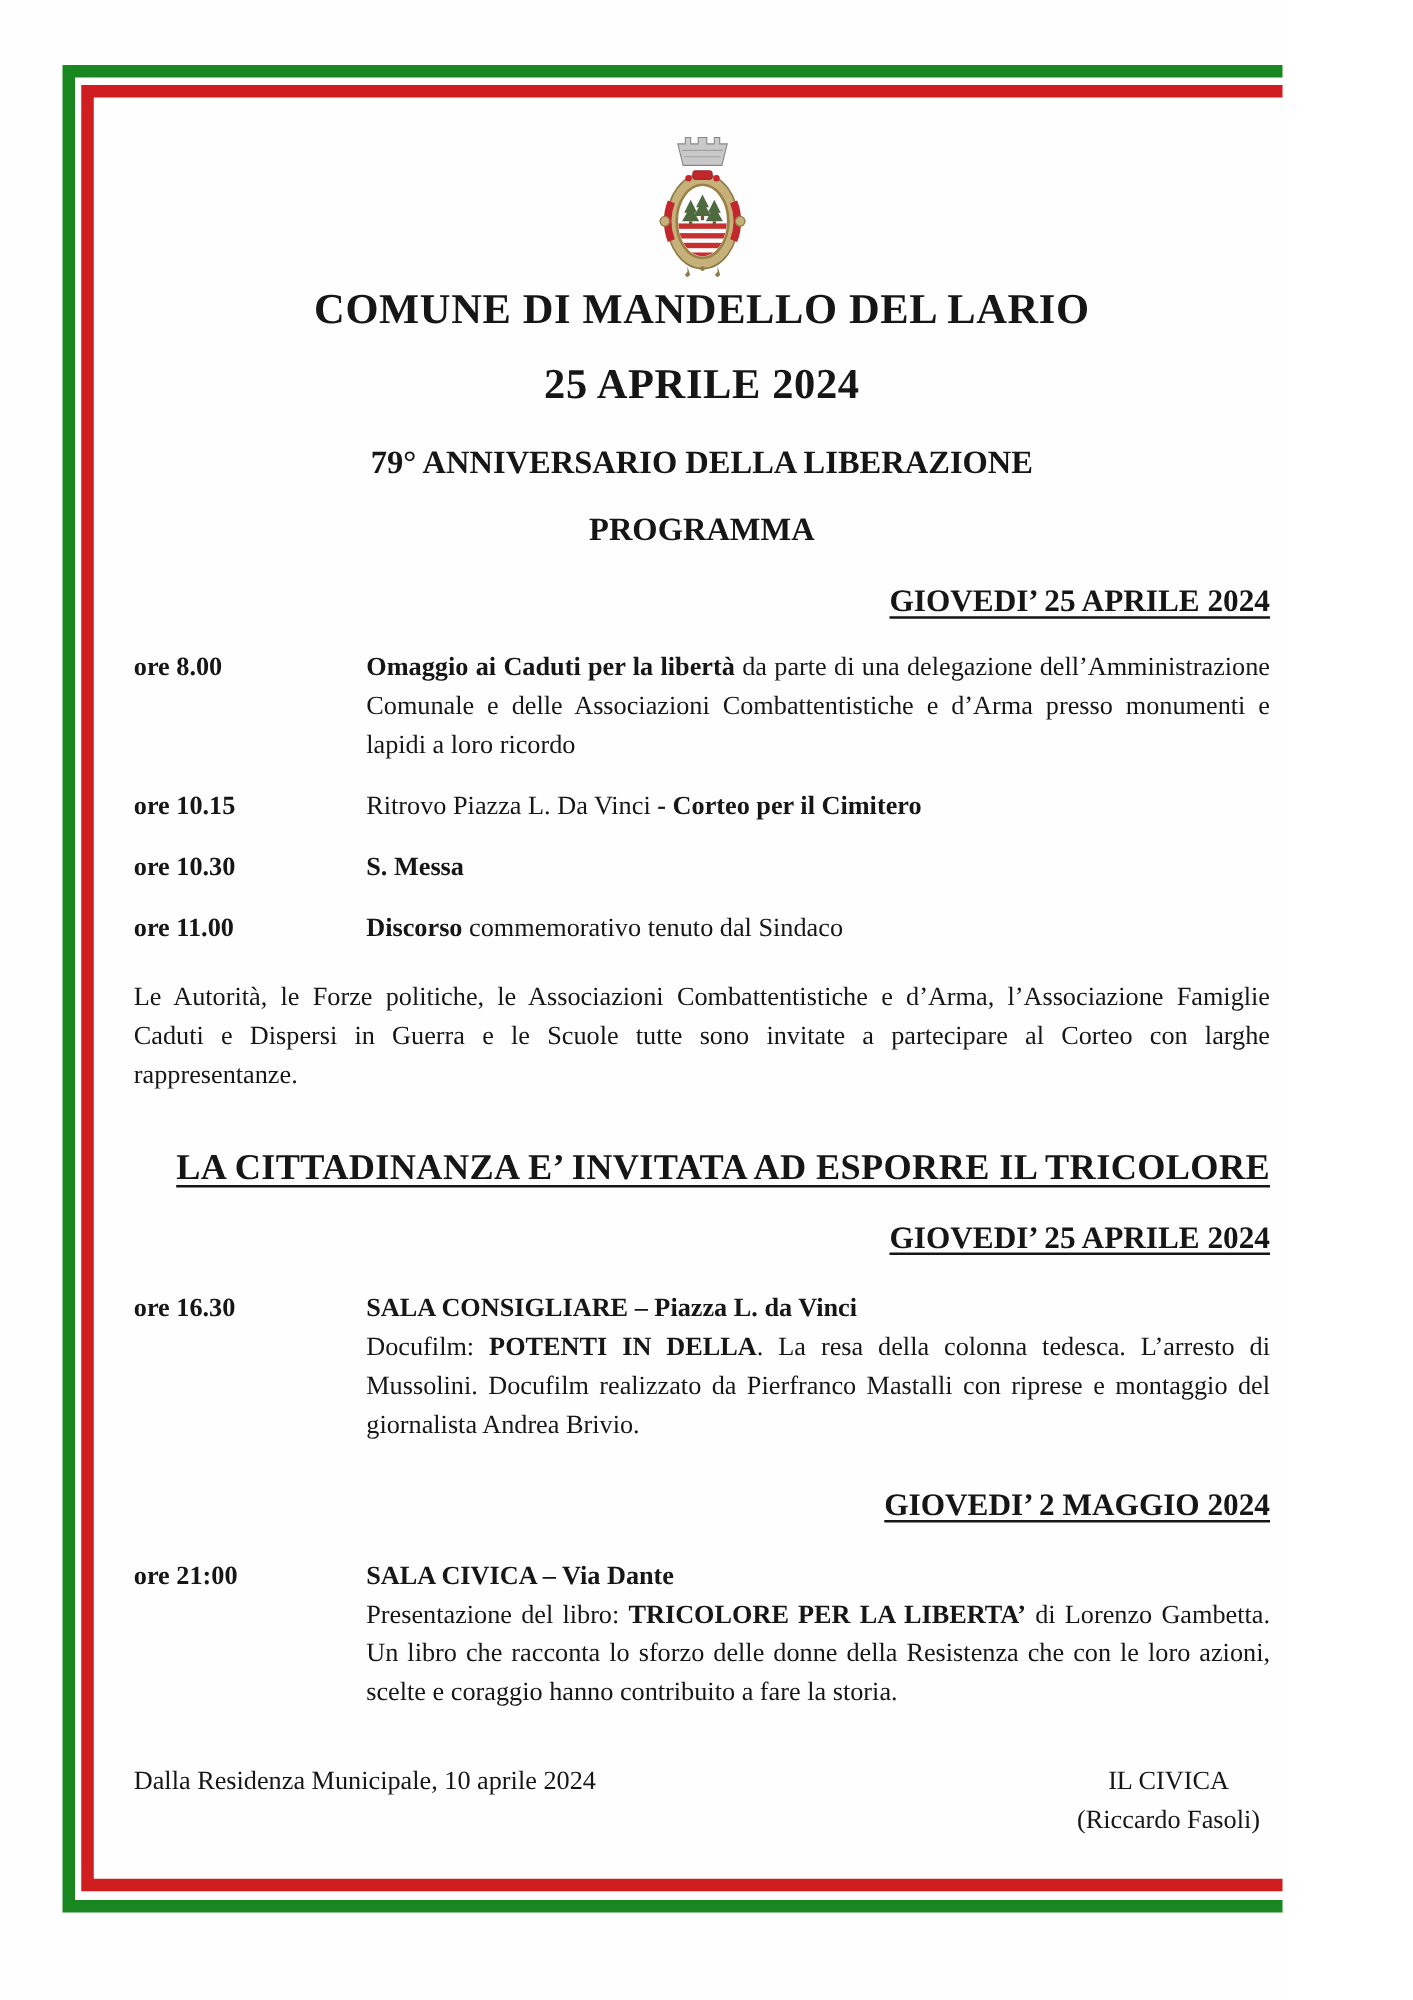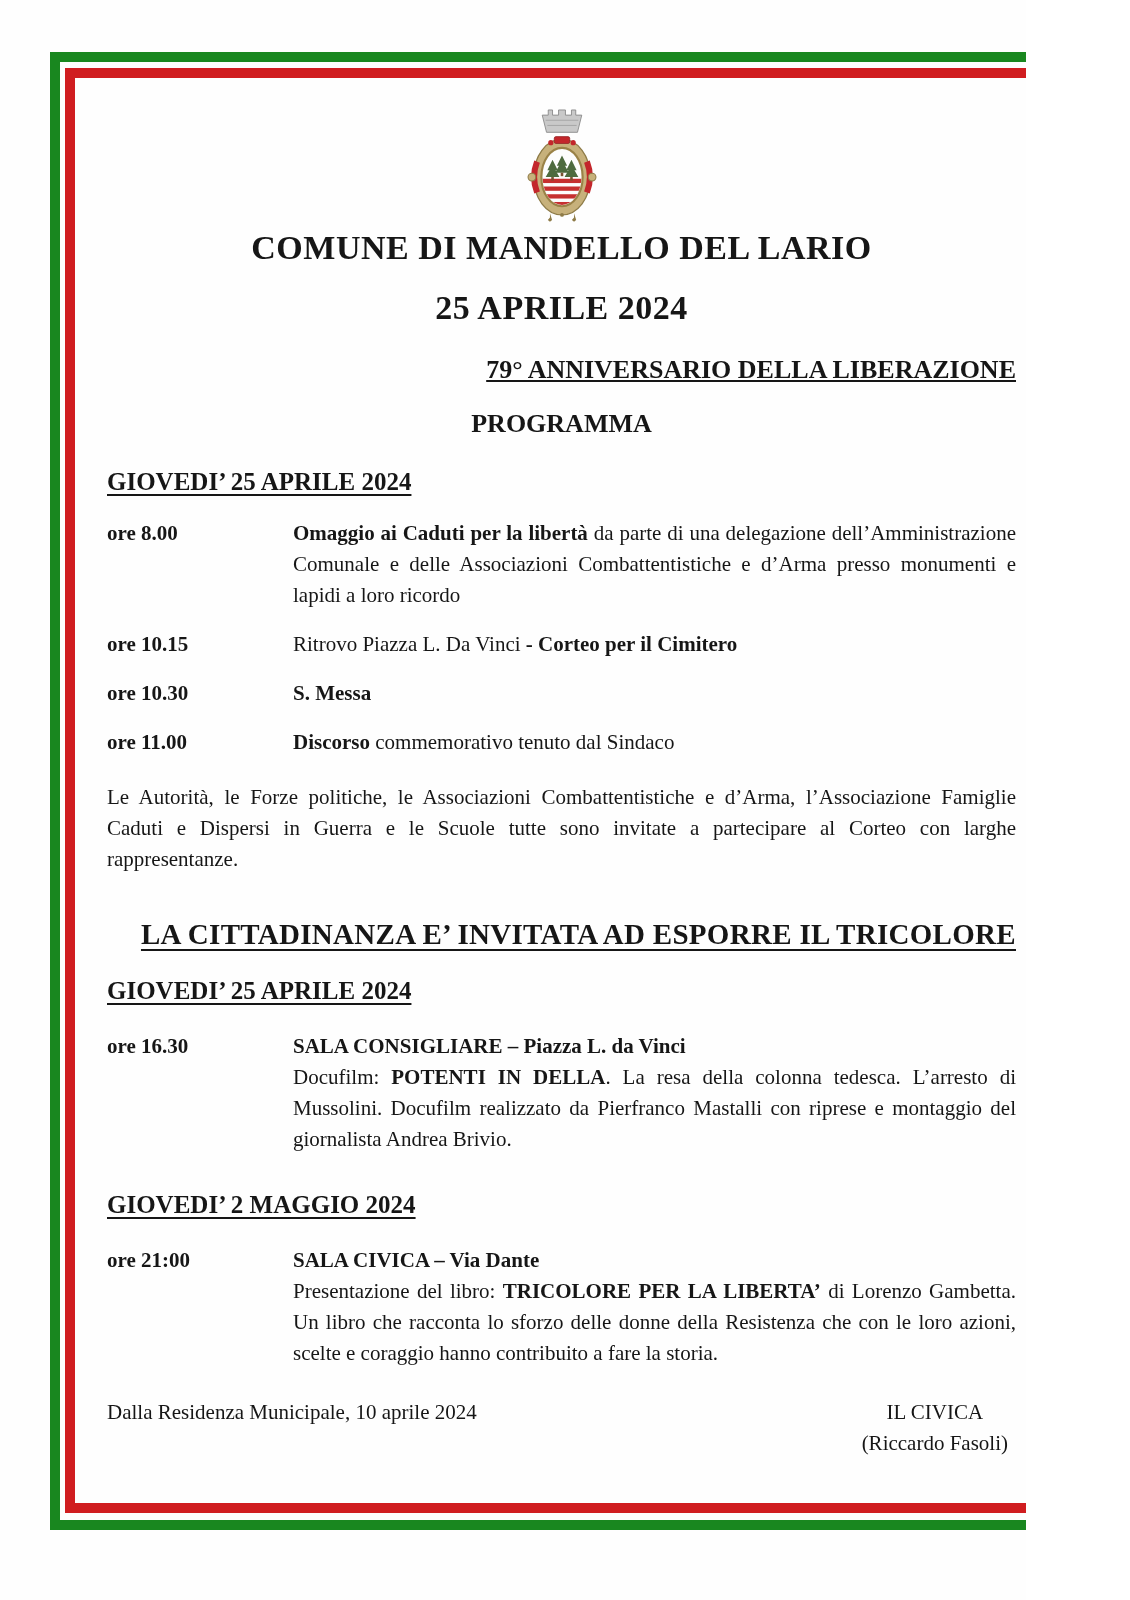--- a/index.html
+++ b/index.html
@@ -15,40 +15,40 @@
   .frame-red {
     position:absolute; left:65px; top:68px; width:1007px; height:1445px;
     border:10px solid #d01d20; box-sizing:border-box;
   }
   .content { position:absolute; left:107px; top:0; width:909px; padding-top:108px; }
 
   .crest { width:86px; height:114px; margin:0 auto; }
 
   .h-title   { font-size:34px; font-weight:bold; text-align:center; line-height:40px; margin:6px 0 0; letter-spacing:0.5px; }
   .h-date    { font-size:34px; font-weight:bold; text-align:center; line-height:40px; margin:20px 0 0; letter-spacing:0.5px; }
-  .h-sub     { font-size:26px; font-weight:bold; text-align:right; line-height:32px; margin:26px 0 0;text-decoration:underline; }
+  .h-sub     { font-size:26px; font-weight:bold; text-align:center; line-height:32px; margin:26px 0 0; }
   .h-prog    { font-size:26px; font-weight:bold; text-align:center; line-height:32px; margin:22px 0 0; }
-  .h-day     { font-size:25px; font-weight:bold; text-align:left; line-height:32px; margin:26px 0 0;
+  .h-day     { font-size:25px; font-weight:bold; text-align:right; line-height:32px; margin:26px 0 0;
                text-decoration:underline; text-underline-offset:4px; }
   .h-day2    { margin-top:22px; }
   .h-day3    { margin-top:34px; }
   .banner    { font-size:29px; font-weight:bold; text-align:right; line-height:38px; margin:40px 0 0;
                text-decoration:underline; text-underline-offset:5px; letter-spacing:0.3px; }
 
   .row  { display:flex; font-size:21px; line-height:31px;gap:48px; }
   .mt20 { margin-top:20px; } .mt18 { margin-top:18px; } .mt24 { margin-top:24px; }
   .time { width:138px; flex-shrink:0; font-weight:bold; }
   .desc { flex:1; text-align:justify; }
   .venue { font-weight:bold; text-align:left; }
   .b { font-weight:bold; }
 
   .notice { font-size:21px; line-height:31px; text-align:justify; margin:24px 0 0; }
 
   .footer { display:flex; justify-content:space-between; align-items:flex-start;
-            font-size:21px; line-height:31px; margin:28px 0 0; }
+            font-size:21px; line-height:31px; margin:40px 0 0; }
   .footer-right { text-align:center; padding-right:8px; }
 </style>
 </head>
 <body>
 
 <div class="page">
   <div class="frame-green"></div>
   <div class="frame-red"></div>
 
   <div class="content">

